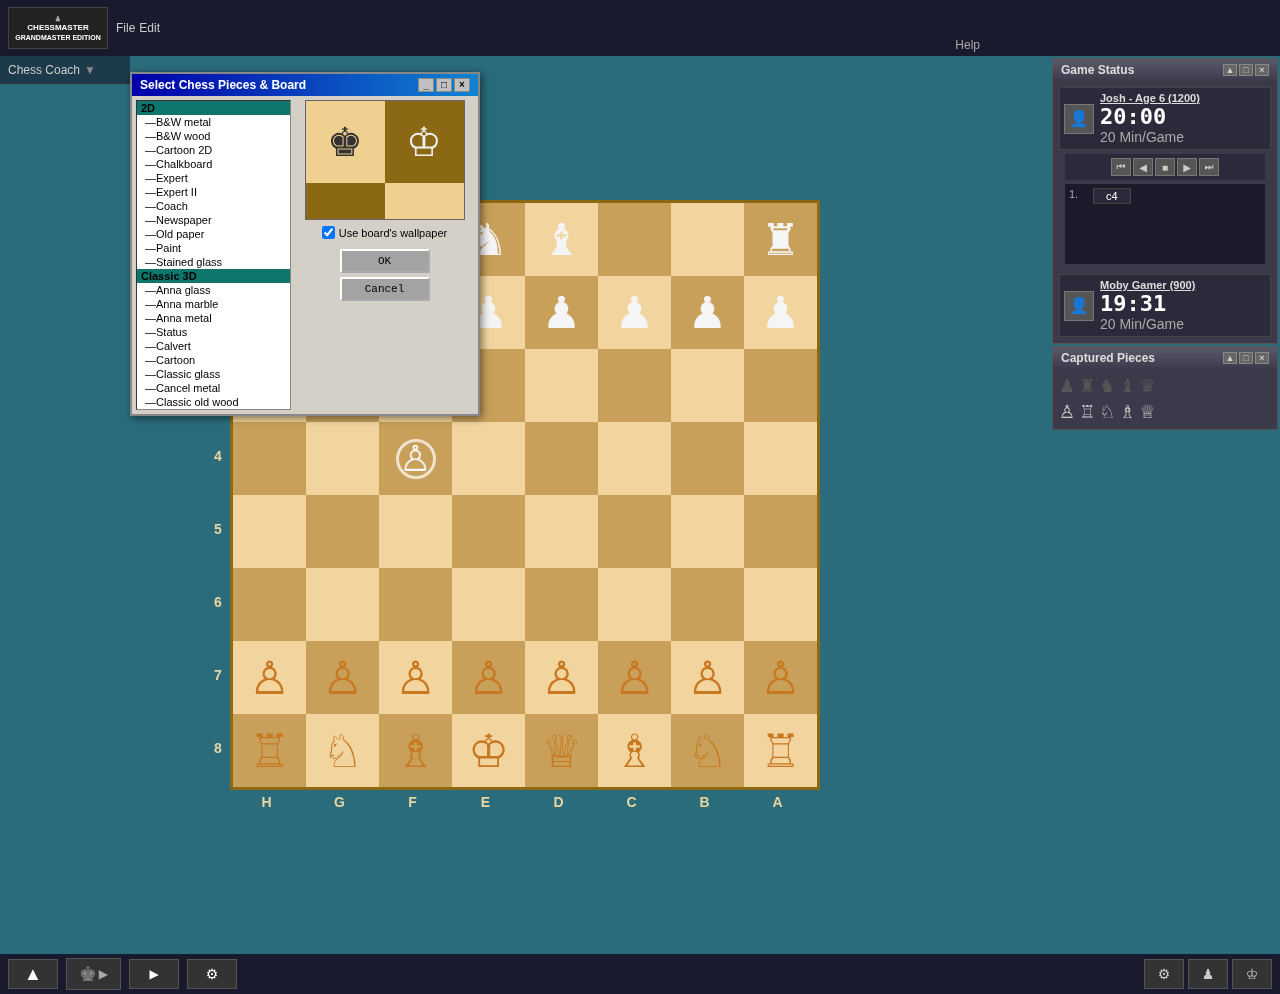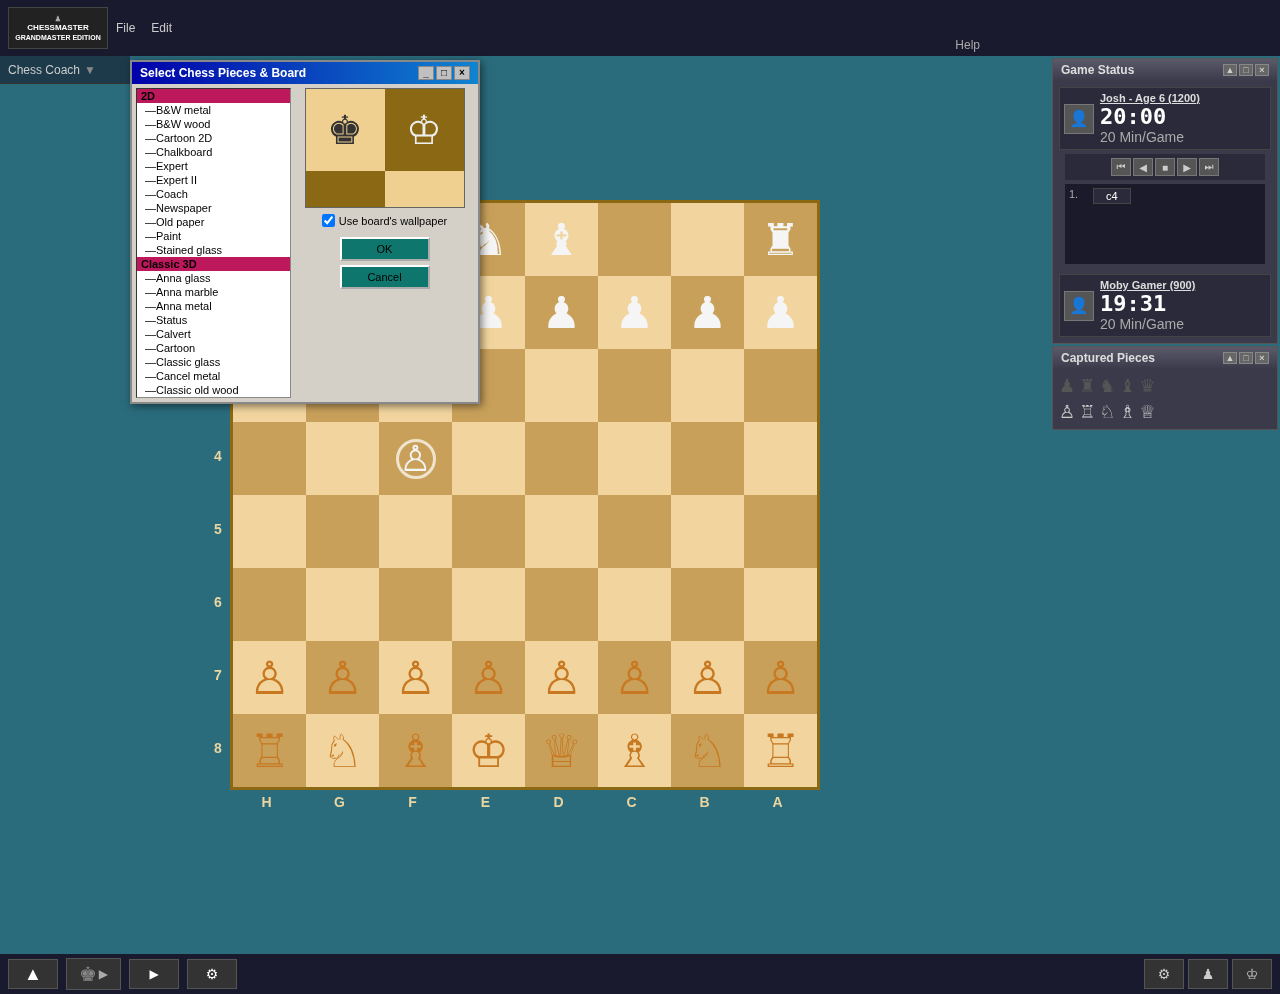--- a/index.html
+++ b/index.html
@@ -33,21 +33,21 @@
       justify-content: center;
       color: #fff;
       font-size: 10px;
       font-weight: bold;
       text-align: center;
       line-height: 1.2;
     }
     #menu-items {
       display: flex;
       margin-left: 8px;
-      gap: 16px;
+      gap: 4px;
       color: #ccc;
       font-size: 12px;
     }
     #menu-items span { cursor: pointer; }
     #help-link {
       position: absolute;
       right: 300px;
       top: 38px;
       color: #aaa;
       font-size: 12px;
@@ -73,21 +73,21 @@
       top: 56px;
       left: 0;
       right: 0;
       bottom: 40px;
       display: flex;
     }
 
     
     #select-dialog {
       position: absolute;
-      top: 4px;
+      top: 16px;
       left: 130px;
       width: 350px;
       background: #d4d0c8;
       border: 2px solid #888;
       box-shadow: 2px 2px 8px rgba(0,0,0,0.5);
       z-index: 100;
     }
     #dialog-title-bar {
       background: linear-gradient(to right, #0000aa, #1084d0);
       color: #fff;
@@ -127,21 +127,21 @@
       overflow-y: scroll;
       font-size: 11px;
     }
     #piece-list-container::-webkit-scrollbar { width: 14px; }
     #piece-list-container::-webkit-scrollbar-track { background: #d4d0c8; }
     #piece-list-container::-webkit-scrollbar-thumb { background: #888; border: 1px solid #666; }
     .list-category {
       font-weight: bold;
       padding: 1px 4px;
       color: #000;
-      background: #be185d;
+      background: #0f766e;
     }
     .list-item {
       padding: 1px 4px 1px 8px;
       color: #000;
       cursor: pointer;
     }
     #preview-area {
       flex: 1;
       display: flex;
       flex-direction: column;
@@ -184,27 +184,28 @@
     #dialog-buttons {
       display: flex;
       flex-direction: column;
       gap: 4px;
       padding: 4px;
       align-items: center;
     }
     .dialog-btn {
       width: 90px;
       height: 24px;
-      background: #0f766e;
+      background: #a3a3a3;
       border: 2px outset #fff;
       cursor: pointer;
       font-size: 11px;
       text-align: center;
       line-height: 20px;
       color: #000;
+      font-family: Liberation Mono, monospace;
     }
 
     
     #board-area {
       flex: 1;
       display: flex;
       flex-direction: column;
       align-items: center;
       justify-content: center;
       padding: 20px;

